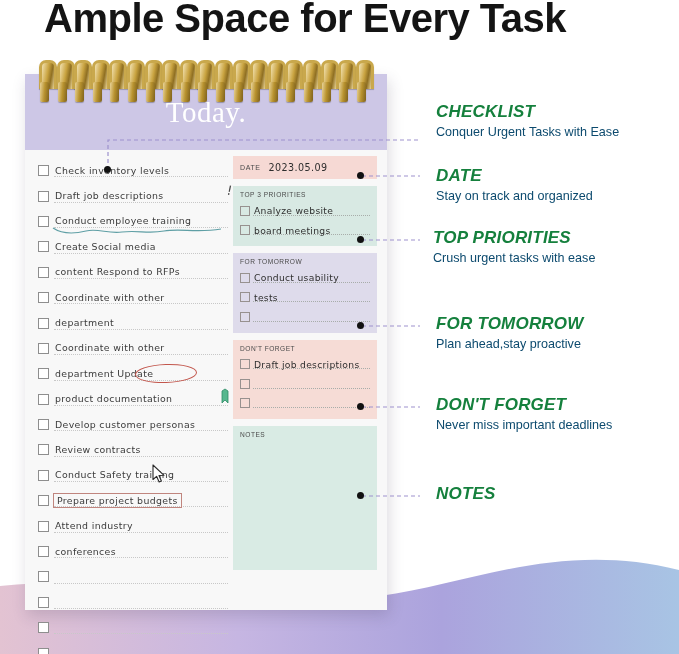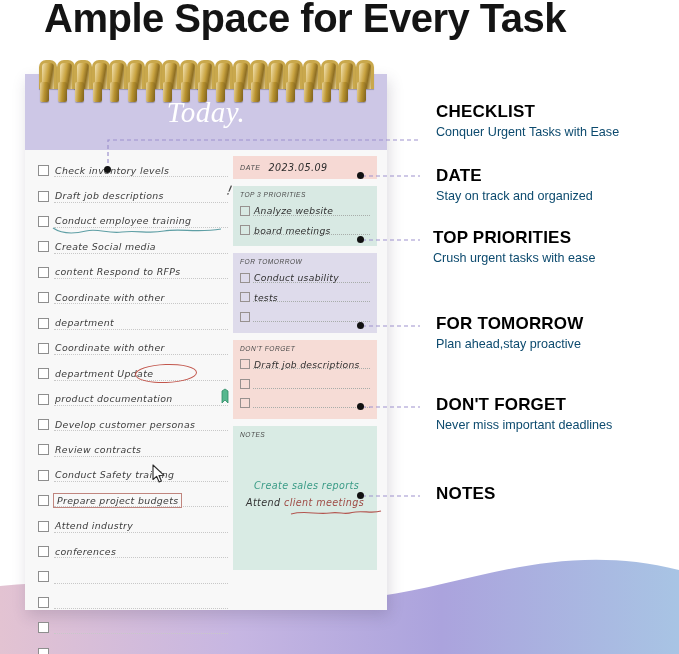--- a/index.html
+++ b/index.html
@@ -20,21 +20,20 @@
     font-size:40px;font-weight:700;letter-spacing:-.5px;color:#141414;
     font-family:"Liberation Sans",sans-serif;
   }
 
   
   .notepad{
     position:absolute;left:25px;top:74px;width:362px;height:536px;
     z-index:3;
     box-shadow:2px 6px 14px rgba(60,50,80,.18);
     background:#f7f7f7;
-    font-style:italic;
   }
   .pad-header{
     position:absolute;left:0;top:0;width:362px;height:76px;
     background:#cdc7e6;
   }
   .pad-title{
     position:absolute;left:0;top:22px;width:362px;text-align:center;
     font-family:"Liberation Serif",serif;
     font-size:29px;color:#ffffff;letter-spacing:.5px;
   }
@@ -149,22 +148,23 @@
     font-family:"DejaVu Sans",sans-serif;font-size:9.6px;letter-spacing:.4px;
     color:#333;margin-left:6px;position:relative;
   }
   .note-b .hl{color:#9e4a44;}
   .note-underline{position:absolute;left:44px;top:12px;width:92px;height:7px;}
 
   
   .annot{position:absolute;z-index:5;}
   .annot .a-title{
     font-family:"Liberation Sans",sans-serif;
-    font-size:17px;font-weight:700;letter-spacing:.2px;color:#000000;
+    font-size:17px;font-weight:700;letter-spacing:.2px;color:#15803d;
     line-height:20px;
+    font-style:italic;
   }
   .annot .a-sub{
     font-family:"Liberation Sans",sans-serif;
     font-size:12.6px;color:#0c4a6e;line-height:16px;margin-top:2px;
     max-width:246px;
   }
 
   
   .conn{position:absolute;z-index:4;pointer-events:none;}
   .dot{
@@ -448,29 +448,20 @@
             <div class="p-row">
               <div class="box"></div>
               <div class="dots"></div>
               <span class="txt"></span>
             </div>
           </div>
       </div>
 
       <div class="panel p-notes">
         <div class="p-label">NOTES</div>
-        <div class="notes-lines">
-          <div class="note-a">Create sales reports</div>
-          <div class="note-b">
-            <span>Attend </span><span class="hl">client meetings</span>
-            <svg class="note-underline" viewBox="0 0 92 7" preserveAspectRatio="none">
-              <path d="M1,5 C16,1 26,6 40,4 C50,2.5 54,6 62,3.5 C72,1 82,5 91,2" stroke="#b3554f" stroke-width="1.1" fill="none"></path>
-            </svg>
-          </div>
-        </div>
       </div>
 
     </div>
   </div>
 </div>
 
 <svg class="annot" style="left:152px;top:464px;width:15px;height:20px;" viewBox="0 0 15 20">
   <path d="M1,1 L1,15.5 L4.6,12.3 L7.1,18 L9.4,17 L7,11.5 L12,11.3 Z" fill="#ffffff" stroke="#2b2b2b" stroke-width="1.1" stroke-linejoin="round"></path>
 </svg>
 

